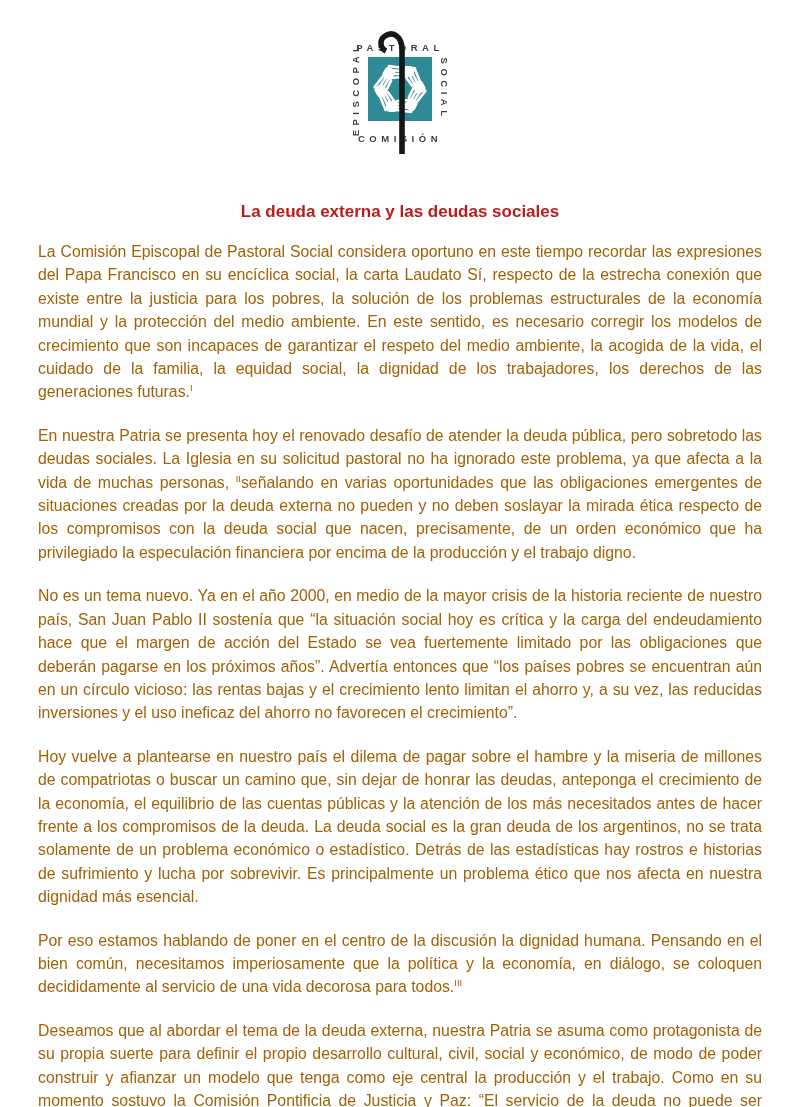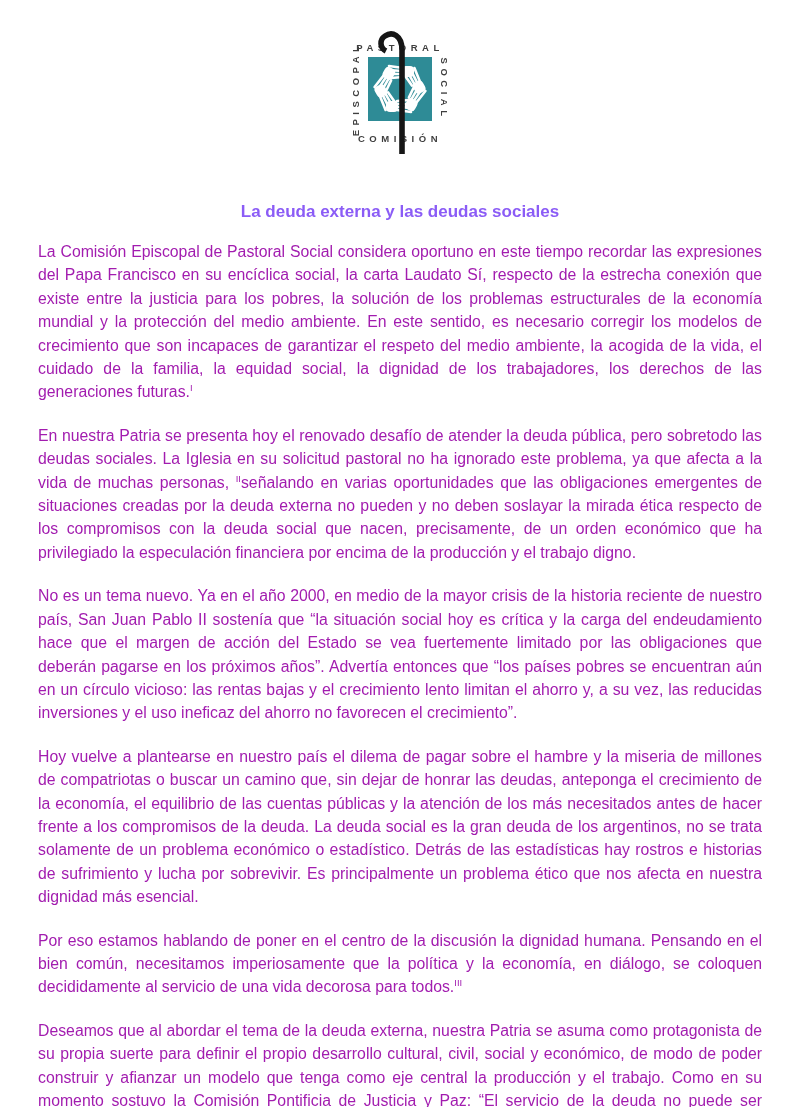--- a/index.html
+++ b/index.html
@@ -33,29 +33,29 @@
     font-size: 9.5px;
     font-weight: 600;
     letter-spacing: 4.5px;
     fill: #3f3f3f;
   }
   h1.doc-title {
     margin: 0 0 18px 0;
     text-align: center;
     font-size: 17px;
     font-weight: bold;
-    color: #8b5cf6;
+    color: #b91c1c;
     letter-spacing: 0px;
   }
   .doc-body p.para {
     margin: 0 0 20px 0;
     font-size: 15.8px;
     line-height: 23.4px;
     text-align: justify;
-    color: #a21caf;
+    color: #a16207;
   }
   .doc-body p.para sup {
     font-size: 0.6em;
     line-height: 0;
     vertical-align: super;
   }
 </style>
 </head>
 <body>
 

